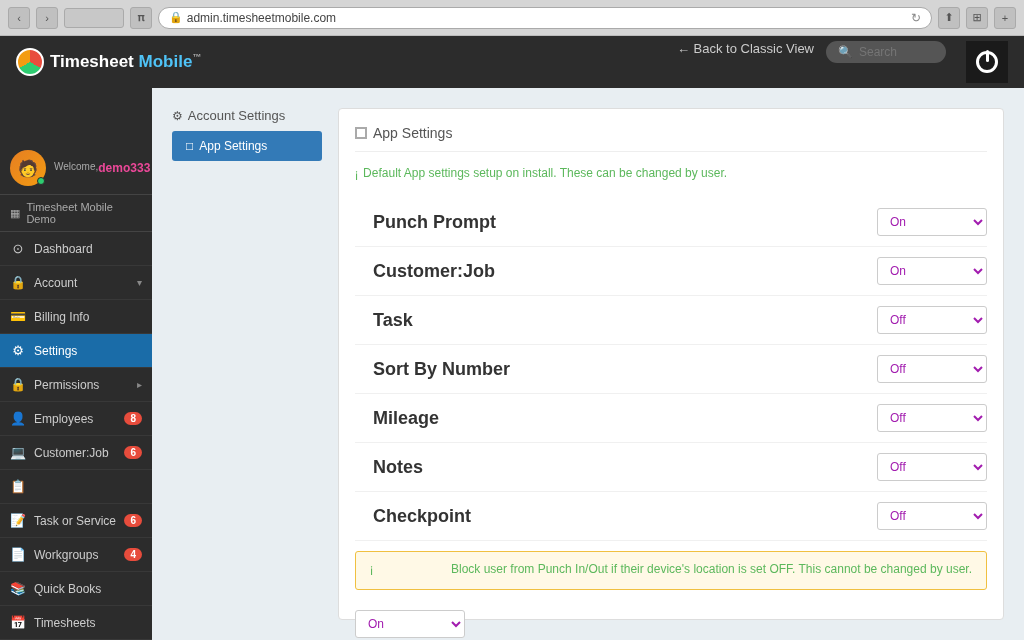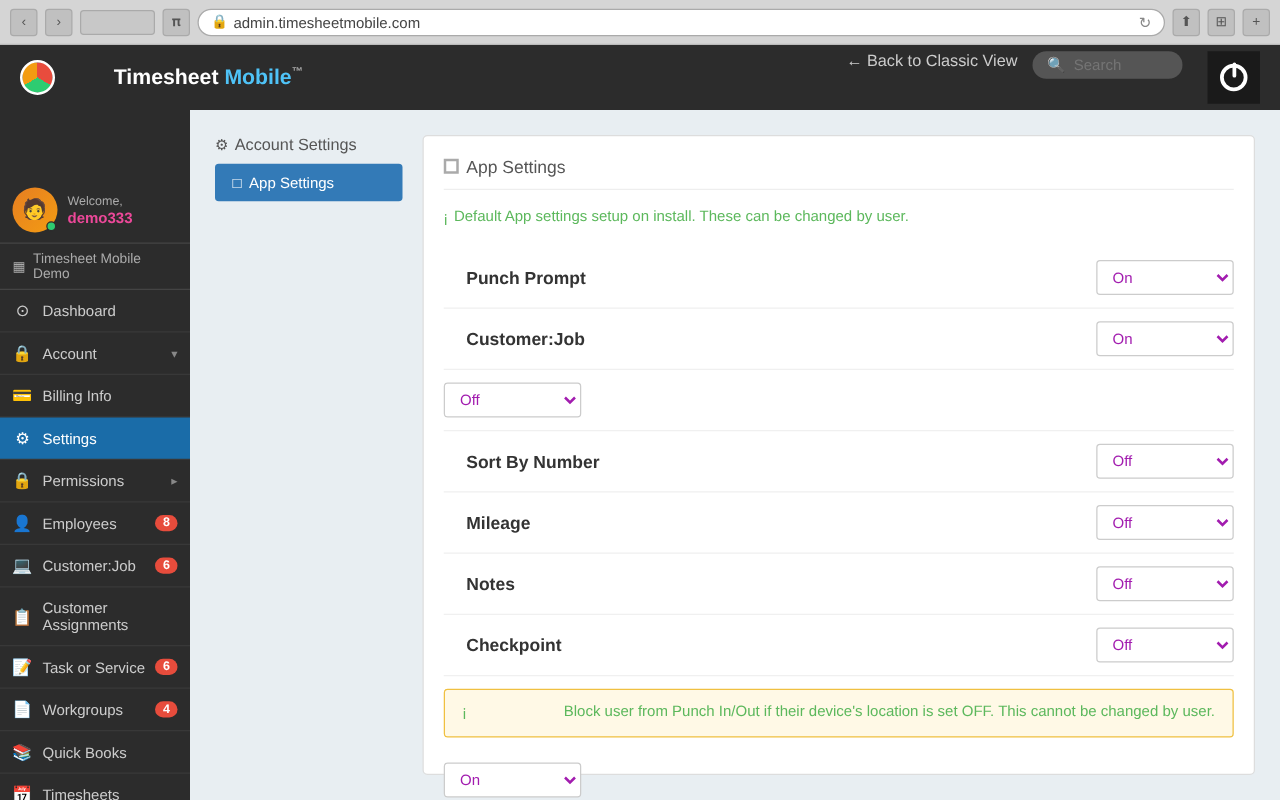--- a/index.html
+++ b/index.html
@@ -168,21 +168,21 @@
       flex-shrink: 0;
     }
     .avatar-online {
       width: 8px; height: 8px;
       background: #2ecc71;
       border-radius: 50%;
       position: absolute;
       bottom: 1px; right: 1px;
       border: 1px solid #2c2c2c;
     }
-    .user-info { display: flex; flex-direction: column; justify-content: flex-end; }
+    .user-info { display: flex; flex-direction: row; justify-content: flex-end; }
     .welcome-text { font-size: 10px; color: #aaa; }
     .username { font-size: 12px; color: #ec4899; font-weight: bold; }
 
     .org-name {
       padding: 6px 10px;
       font-size: 11px;
       color: #aaa;
       border-bottom: 1px solid #444;
       display: flex;
       align-items: center;
@@ -290,21 +290,21 @@
     .info-icon { flex-shrink: 0; margin-top: 1px; }
 
     .settings-row {
       display: flex;
       align-items: center;
       padding: 10px 0;
       border-bottom: 1px solid #f0f0f0;
     }
     .settings-row-label {
       flex: 1;
-      font-size: 14px;
+      font-size: 18px;
       color: #333;
       font-weight: 600;
       padding-left: 18px;
     }
     .settings-select {
       width: 110px;
       padding: 5px 8px;
       border: 1px solid #ccc;
       border-radius: 3px;
       font-size: 12px;
@@ -392,21 +392,20 @@
       <span>Employees</span>
       <span class="badge">8</span>
     </div>
     <div class="nav-item">
       <span class="nav-icon">💻</span>
       <span>Customer:Job</span>
       <span class="badge">6</span>
     </div>
     <div class="nav-item">
       <span class="nav-icon">📋</span>
-      <span>Customer Assignments</span>
     </div>
     <div class="nav-item">
       <span class="nav-icon">📝</span>
       <span>Task or Service</span>
       <span class="badge">6</span>
     </div>
     <div class="nav-item">
       <span class="nav-icon">📄</span>
       <span>Workgroups</span>
       <span class="badge">4</span>
@@ -418,21 +417,21 @@
     <div class="nav-item">
       <span class="nav-icon">📅</span>
       <span>Timesheets</span>
     </div>
 
   </aside>
 
   <div class="top-navbar">
     <div class="logo-area">
       <div class="logo-icon"></div>
-      <span style="font-size:17px; color:white; font-weight:bold;margin-left:41px;">
+      <span style="font-size:17px; color:white; font-weight:bold;">
         <span>Timesheet</span>&nbsp;<span style="color:#4fc3f7;">Mobile</span><sup style="font-size:9px;color:#aaa;">™</sup>
       </span>
     </div>
     <div class="nav-right">
       <span class="back-to-classic">← Back to Classic View</span>
       <div class="search-box">
         <span style="color:#aaa;font-size:12px;">🔍</span>
         <input type="text" placeholder="Search" style="">
       </div>
       <div class="power-btn">
@@ -472,20 +471,21 @@
         </select>
       </div>
       <div class="settings-row">
         <span class="settings-row-label">Customer:Job</span>
         <select class="settings-select">
           <option value="On">On</option>
           <option value="Off">Off</option>
         </select>
       </div>
       <div class="settings-row">
+        <span class="settings-row-label">Task</span>
         <select class="settings-select">
           <option value="On">On</option>
           <option value="Off" selected="">Off</option>
         </select>
       </div>
       <div class="settings-row">
         <span class="settings-row-label">Sort By Number</span>
         <select class="settings-select">
           <option value="On">On</option>
           <option value="Off" selected="">Off</option>

